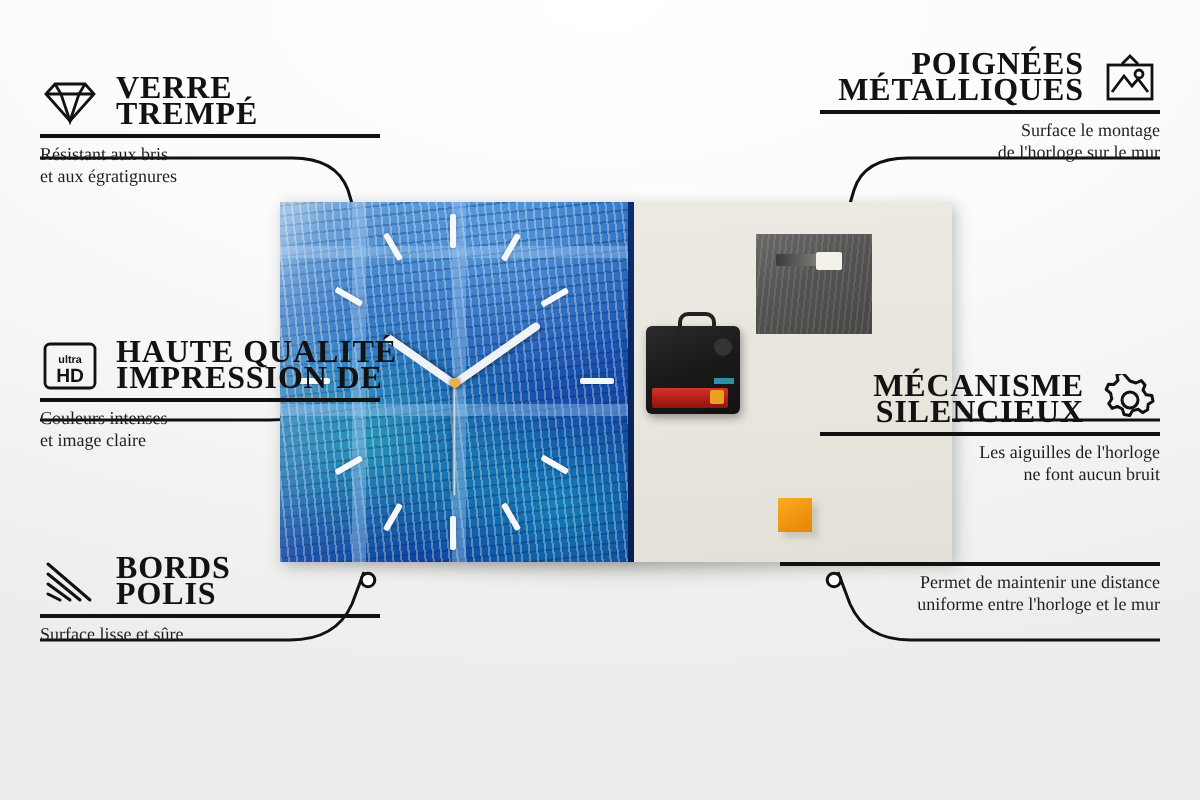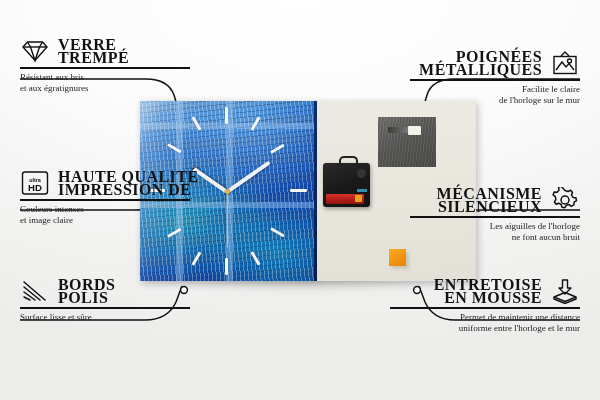--- a/index.html
+++ b/index.html
@@ -218,37 +218,37 @@
       </svg>
       <div>
         <div class="co-title">BORDS</div>
         <div class="co-title">POLIS</div>
       </div>
     </div>
     <div class="co-rule" style="width:170px;"></div>
     <div class="co-desc">Surface lisse et sûre</div>
   </div>
 
-  <div class="callout right" style="left:410px;top:50px;width:170px;">
+  <div class="callout right" style="left:410px;top:26px;width:170px;">
     <div class="co-head">
       <div>
         <div class="co-title">POIGNÉES</div>
         <div class="co-title">MÉTALLIQUES</div>
       </div>
       <svg class="ico" width="30" height="26" viewBox="0 0 30 26">
         <g fill="none" stroke="#111" stroke-width="1.4">
           <path d="M11,6 L15,2 L19,6"></path>
           <rect x="4" y="6.5" width="22" height="17"></rect>
           <path d="M6,20 L12,12 L16,17 L19,13.5 L24,20"></path>
           <circle cx="19.5" cy="11" r="2"></circle>
         </g>
       </svg>
     </div>
     <div class="co-rule" style="width:170px;"></div>
-    <div class="co-desc">Facilite le claire
+    <div class="co-desc">Surface le montage
 de l'horloge sur le mur</div>
   </div>
 
   <div class="callout right" style="left:410px;top:187px;width:170px;">
     <div class="co-head">
       <div>
         <div class="co-title">MÉCANISME</div>
         <div class="co-title">SILENCIEUX</div>
       </div>
       <svg class="ico" width="30" height="26" viewBox="0 0 30 26">
@@ -257,31 +257,18 @@
           <circle cx="15" cy="13" r="4"></circle>
         </g>
       </svg>
     </div>
     <div class="co-rule" style="width:170px;"></div>
     <div class="co-desc">Les aiguilles de l'horloge
 ne font aucun bruit</div>
   </div>
 
   <div class="callout right" style="left:390px;top:278px;width:190px;">
-    <div class="co-head">
-      <div>
-        <div class="co-title">ENTRETOISE</div>
-        <div class="co-title">EN MOUSSE</div>
-      </div>
-      <svg class="ico" width="30" height="26" viewBox="0 0 30 26">
-        <g fill="none" stroke="#111" stroke-width="1.4" stroke-linejoin="round">
-          <path d="M12.5,2 L17.5,2 L17.5,10 L21,10 L15,16 L9,10 L12.5,10 Z"></path>
-          <path d="M15,14.5 L26,19 L15,23.5 L4,19 Z"></path>
-          <path d="M4,19 L4,21 L15,25.5 L26,21 L26,19"></path>
-        </g>
-      </svg>
-    </div>
     <div class="co-rule" style="width:190px;"></div>
     <div class="co-desc">Permet de maintenir une distance
 uniforme entre l'horloge et le mur</div>
   </div>
 
 </div>
 
 </body></html>

